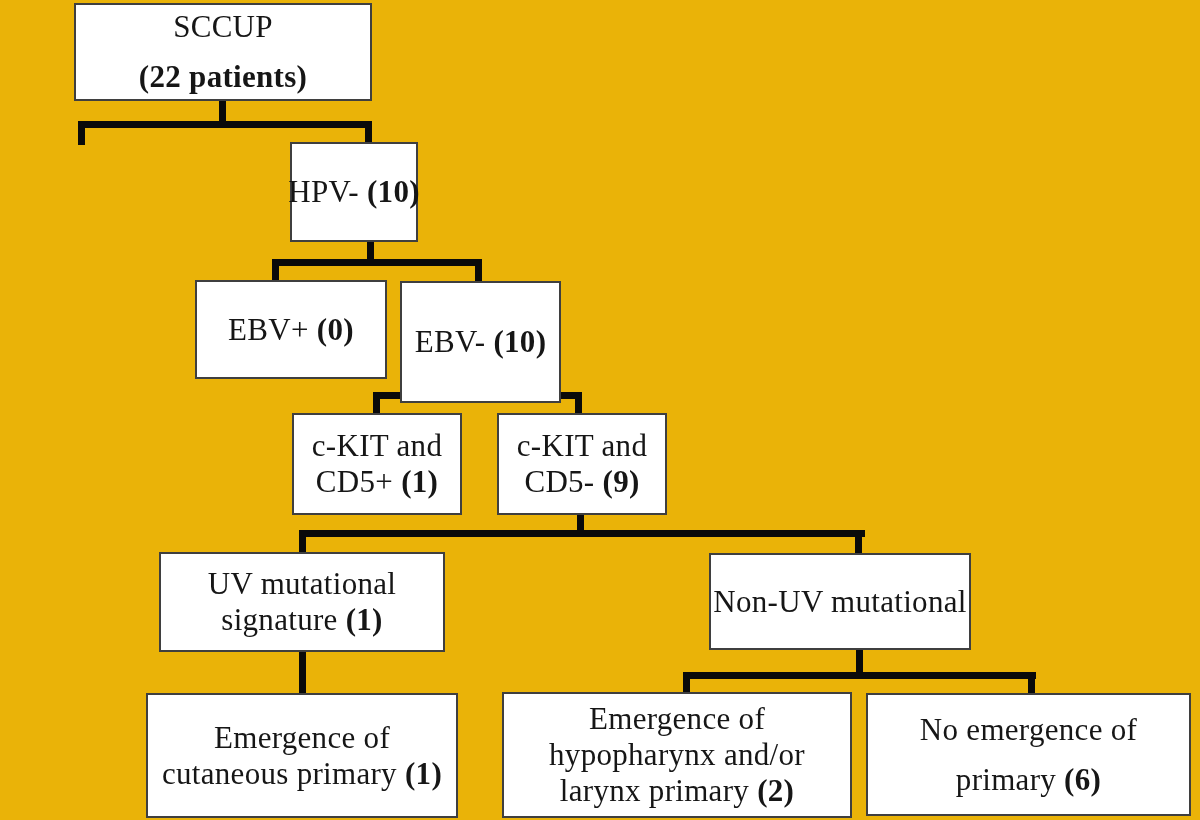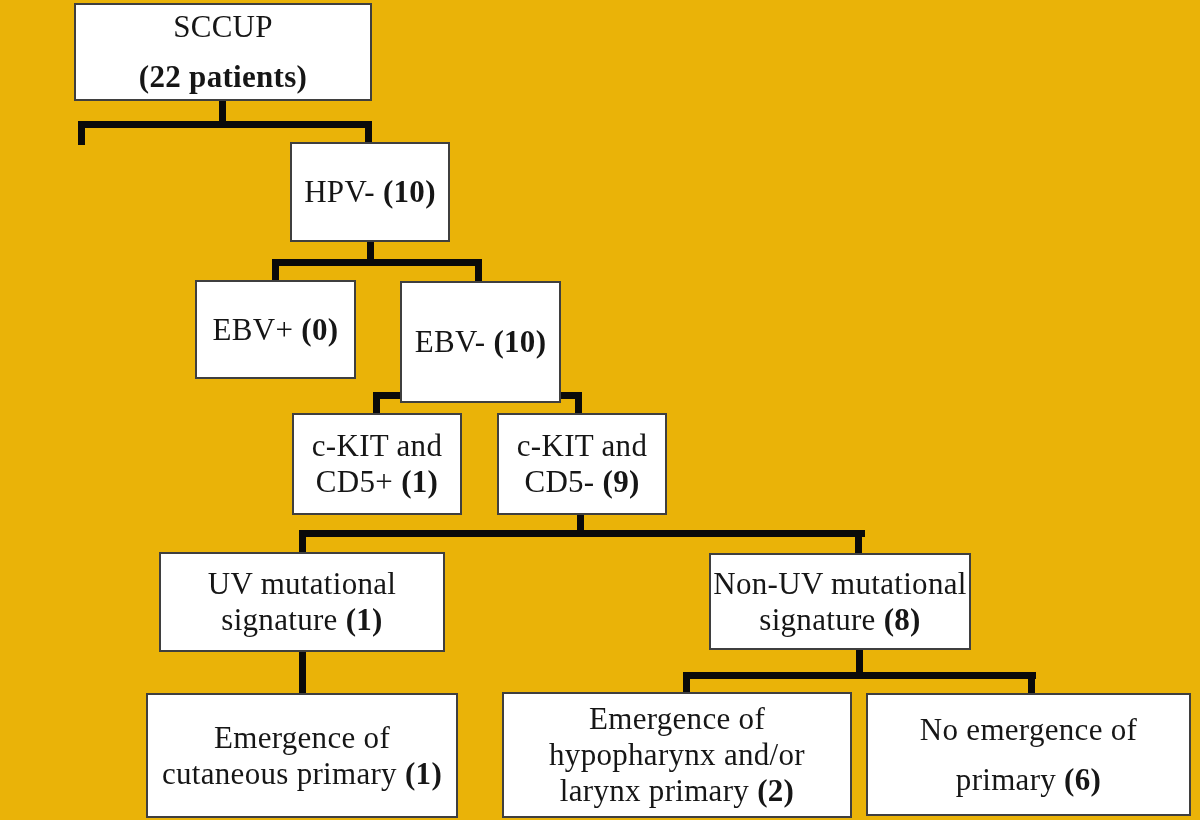--- a/index.html
+++ b/index.html
@@ -49,25 +49,25 @@
   <div class="conn" style="left:683px;top:672px;width:353px;height:7px"></div>
   <div class="conn" style="left:683px;top:672px;width:7px;height:24px"></div>
   <div class="conn" style="left:1028px;top:672px;width:7px;height:24px"></div>
 
   <div class="node loose" style="left:74px;top:3px;width:298px;height:98px">
     <div class="line"><span>SCCUP</span><span class="b"></span></div>
     <div class="line"><span></span><span class="b">(22 patients)</span></div>
   </div>
 
 
-  <div class="node" style="left:290px;top:142px;width:160px;height:100px">
+  <div class="node" style="left:290px;top:142px;width:128px;height:100px">
     <div class="line"><span>HPV- </span><span class="b">(10)</span></div>
   </div>
 
-  <div class="node" style="left:195px;top:280px;width:161px;height:99px">
+  <div class="node" style="left:195px;top:280px;width:192px;height:99px">
     <div class="line"><span>EBV+ </span><span class="b">(0)</span></div>
   </div>
 
   <div class="node" style="left:400px;top:281px;width:161px;height:122px">
     <div class="line"><span>EBV- </span><span class="b">(10)</span></div>
   </div>
 
   <div class="node" style="left:292px;top:413px;width:170px;height:102px">
     <div class="line"><span>c-KIT and</span><span class="b"></span></div>
     <div class="line"><span>CD5+ </span><span class="b">(1)</span></div>
@@ -78,21 +78,20 @@
     <div class="line"><span>CD5- </span><span class="b">(9)</span></div>
   </div>
 
   <div class="node" style="left:159px;top:552px;width:286px;height:100px">
     <div class="line"><span>UV mutational</span><span class="b"></span></div>
     <div class="line"><span>signature </span><span class="b">(1)</span></div>
   </div>
 
   <div class="node" style="left:709px;top:553px;width:262px;height:97px">
     <div class="line"><span>Non-UV mutational</span><span class="b"></span></div>
-    <div class="line"><span>signature </span><span class="b">(8)</span></div>
   </div>
 
   <div class="node" style="left:146px;top:693px;width:312px;height:125px">
     <div class="line"><span>Emergence of</span><span class="b"></span></div>
     <div class="line"><span>cutaneous primary </span><span class="b">(1)</span></div>
   </div>
 
   <div class="node" style="left:502px;top:692px;width:350px;height:126px">
     <div class="line"><span>Emergence of</span><span class="b"></span></div>
     <div class="line"><span>hypopharynx and/or</span><span class="b"></span></div>

